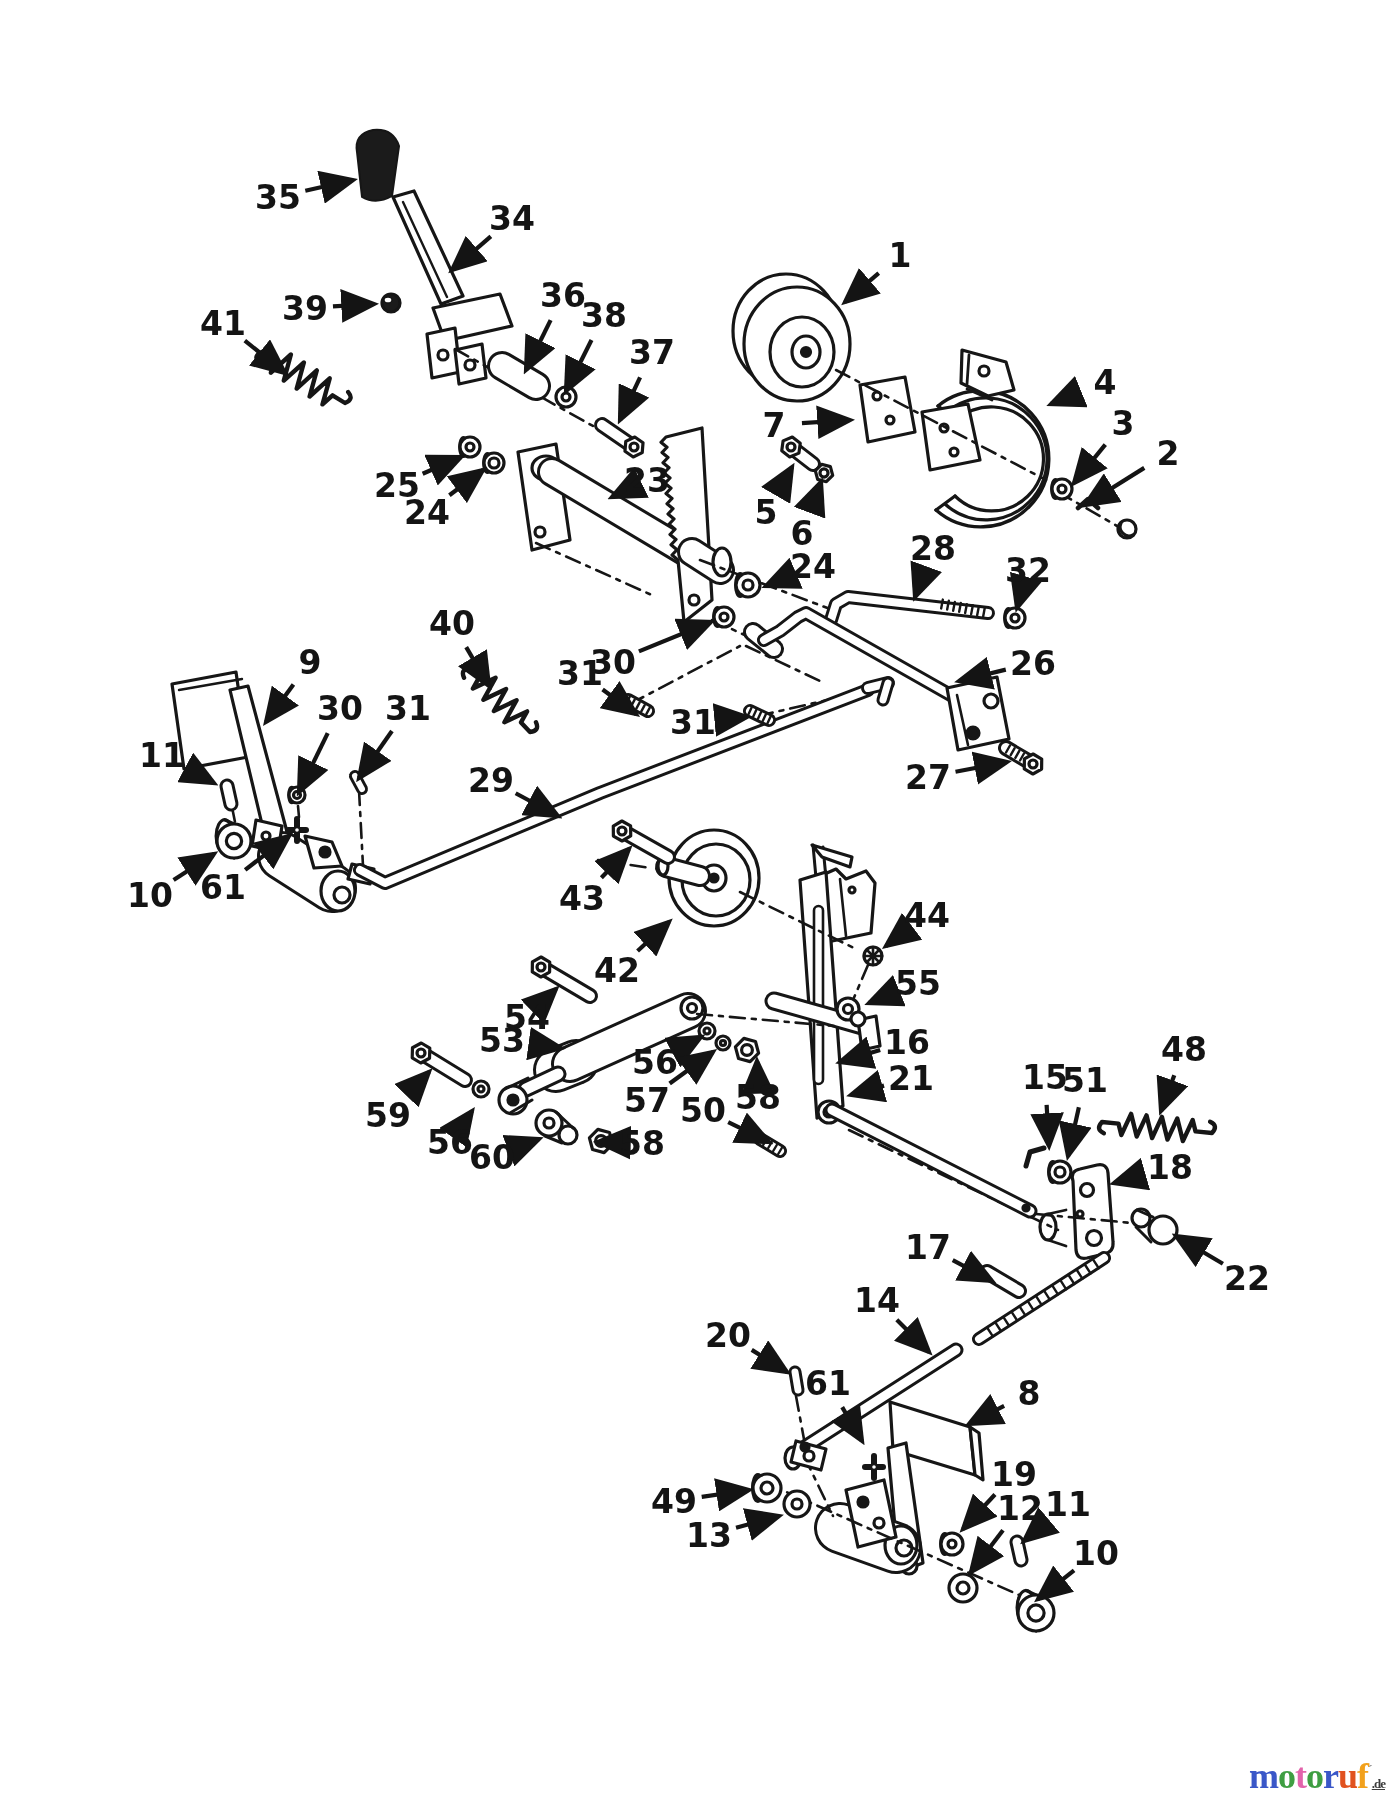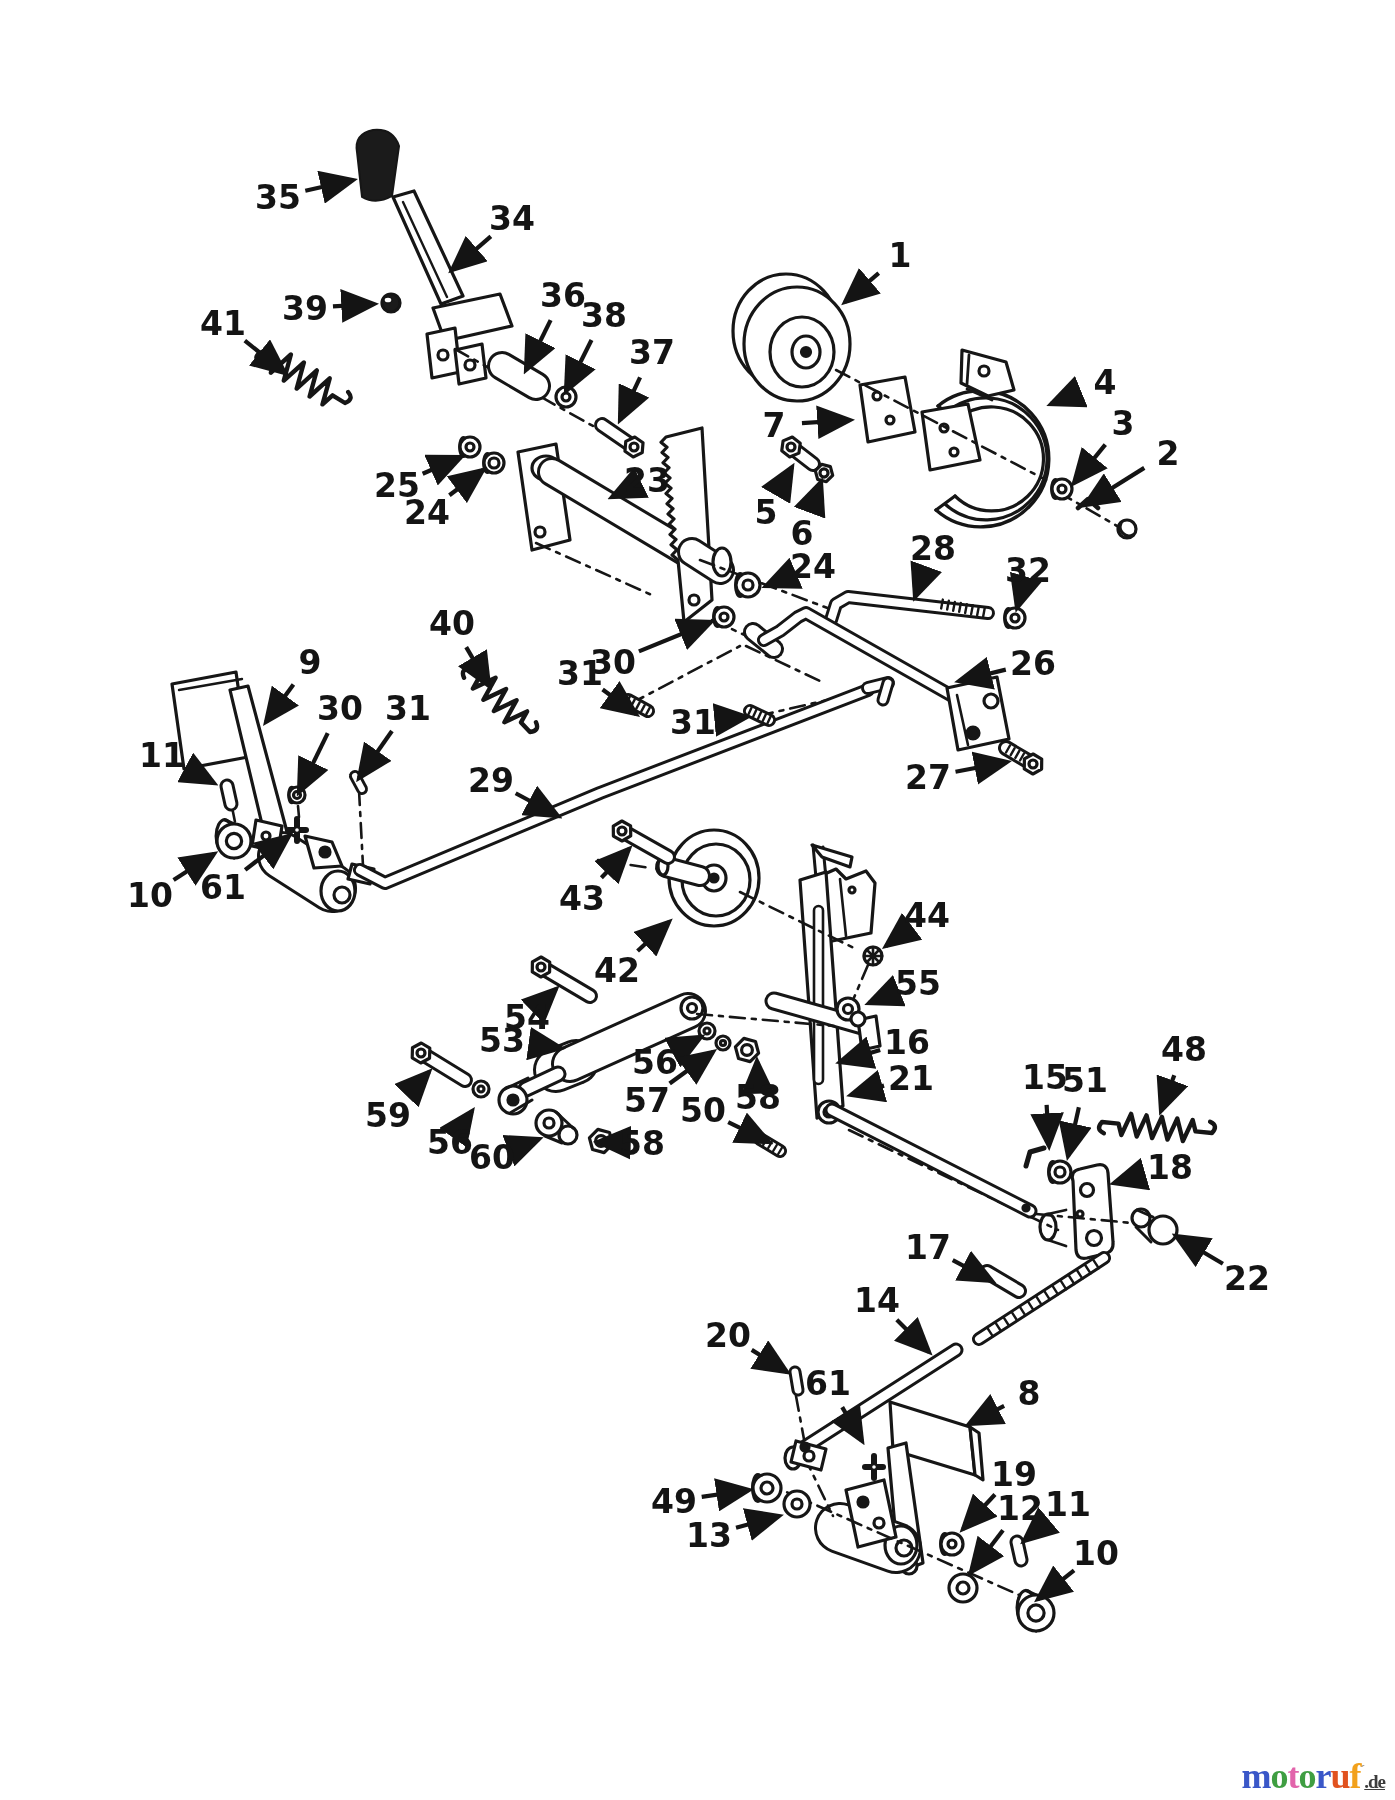--- a/index.html
+++ b/index.html
@@ -3,21 +3,21 @@
 <meta charset="utf-8">
 <style>
   html,body{margin:0;padding:0;background:#e8e8e8;}
   .stage{position:relative;width:1395px;height:1800px;background:#ffffff;overflow:hidden;
          font-family:"DejaVu Sans","Liberation Sans",sans-serif;}
   svg text.callout{font-family:"DejaVu Sans","Liberation Sans",sans-serif;font-weight:700;
          font-size:33px;fill:#141414;}
   .watermark{position:absolute;right:10px;bottom:6px;
          font-family:"Liberation Serif","DejaVu Serif",serif;font-weight:700;
          font-size:36px;letter-spacing:-1px;line-height:1;user-select:none;}
-  .watermark .tld{font-size:19px;font-weight:700;text-decoration:underline;}
+  .watermark .tld{font-size:13px;font-weight:700;text-decoration:underline;}
   .watermark .tick{font-size:14px;vertical-align:super;}
 </style>
 </head>
 <body>
 
 <div class="stage">
   <svg id="cv" width="1395" height="1800" viewBox="0 0 1395 1800">
     <defs>
       <marker id="ah" markerWidth="9" markerHeight="8" refX="7.8" refY="4" orient="auto">
         <path d="M0,0 L9,4 L0,8 Z" fill="#141414"></path>

